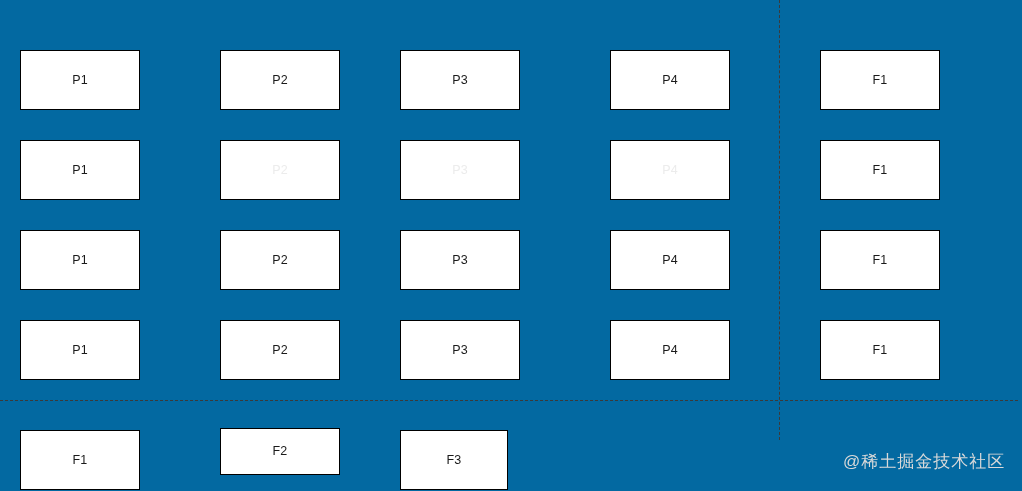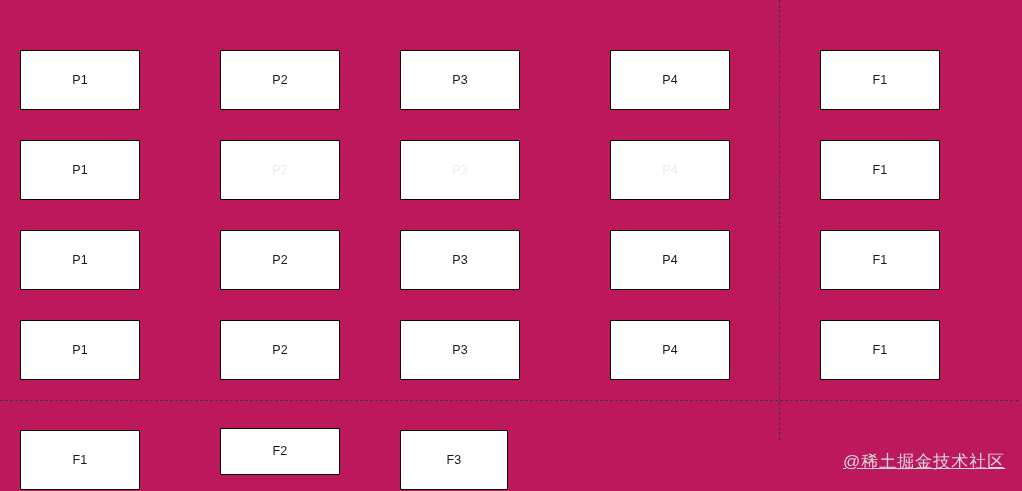--- a/index.html
+++ b/index.html
@@ -7,21 +7,21 @@
     padding: 0;
     background: #ffffff;
   }
   body {
     font-family: "Liberation Sans", sans-serif;
   }
   #canvas {
     position: relative;
     width: 1022px;
     height: 491px;
-    background: #be185d;
+    background: #0369a1;
     overflow: hidden;
   }
   .node {
     position: absolute;
     width: 120px;
     height: 60px;
     border: 1.6px solid #000000;
     background: #ffffff;
     box-sizing: border-box;
     display: flex;
@@ -83,15 +83,15 @@
       <div class="node" style="left: 20px; top: 430px; width: 120px; height: 60px;">F1</div>
       <div class="node" style="left: 220px; top: 428px; width: 120px; height: 47px;">F2</div>
       <div class="node" style="left: 400px; top: 430px; width: 108px; height: 60px;">F3</div>
     </div>
 
   <div id="dividers-layer">
       <div class="divider-v" style="left: 779px; top: 0px; height: 440px;"></div>
       <div class="divider-h" style="left: 0px; top: 400px; width: 1018px;"></div>
     </div>
 
-  <div class="watermark" id="watermark" style="left: 843px; top: 450px; text-decoration: underline;">@稀土掘金技术社区</div>
+  <div class="watermark" id="watermark" style="left: 843px; top: 450px;">@稀土掘金技术社区</div>
 
 </div>
 
 </body></html>

